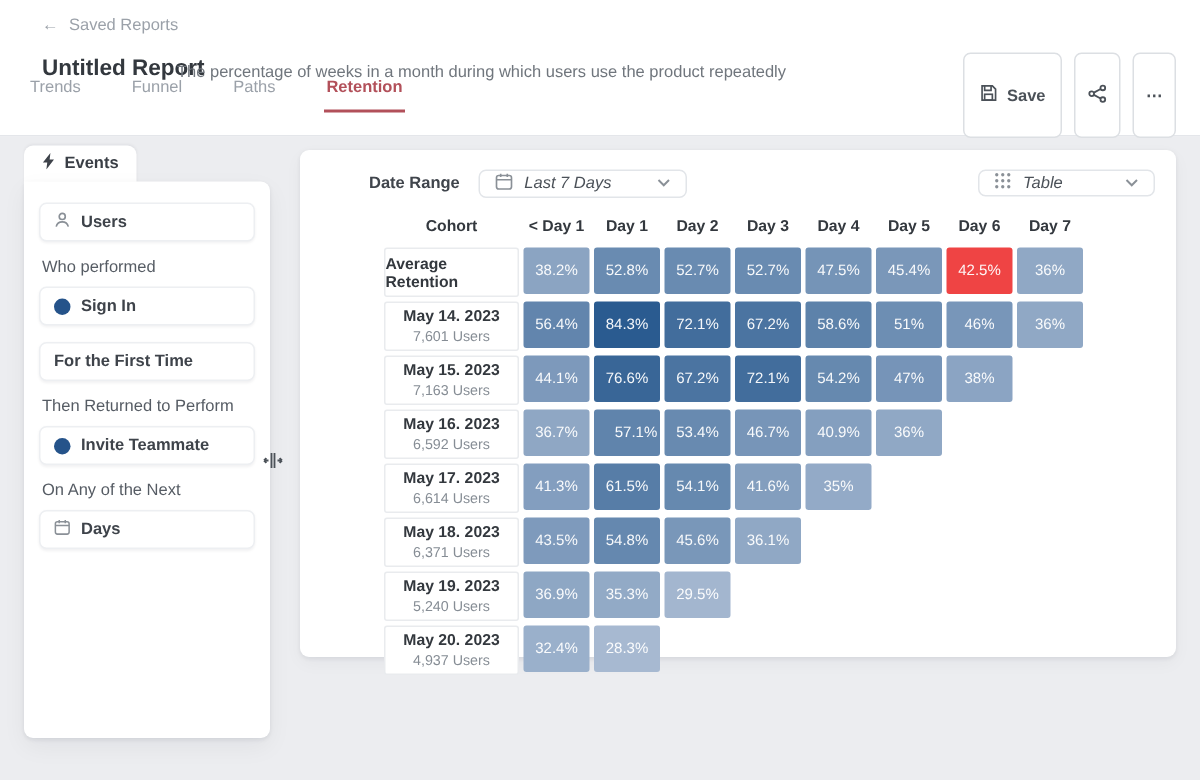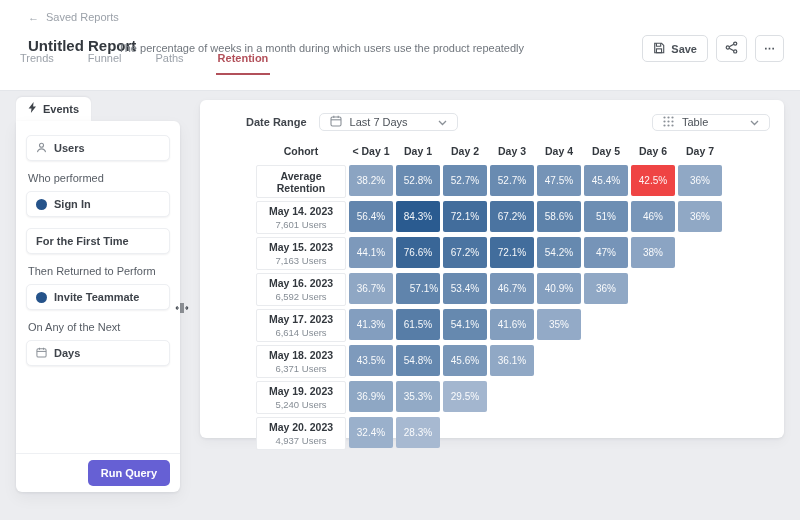--- a/index.html
+++ b/index.html
@@ -9,21 +9,21 @@
     -webkit-font-smoothing:antialiased;
   }
   
   .header{position:absolute;top:0;left:0;right:0;height:90px;background:#fff;border-bottom:1px solid #e4e6ea;}
   .back{position:absolute;top:11px;left:28px;display:flex;align-items:center;gap:7px;
         font-size:11px;color:#9ba1a9;cursor:pointer;}
   .title{position:absolute;top:37px;left:28px;margin:0;font-size:15px;font-weight:bold;color:#33383e;}
   .desc{position:absolute;top:42px;left:118px;font-size:11px;color:#70767d;white-space:nowrap;}
   .actions{position:absolute;top:35px;right:16px;display:flex;gap:8px;}
   .btn{display:flex;align-items:center;gap:6px;border:1px solid #dcdfe3;border-radius:5px;background:#fff;
-       padding:5px 10px;font-size:11px;color:#4b5158;font-weight:bold;cursor:pointer;
+       padding:20px 10px;font-size:11px;color:#4b5158;font-weight:bold;cursor:pointer;
        font-family:"Liberation Sans",sans-serif;}
   .icon-btn{padding:5px 8px;}
   .tabs{position:absolute;bottom:15px;left:18px;display:flex;gap:30px;}
   .tab{font-size:11px;color:#9ba1a9;padding:0 2px 9px 2px;cursor:pointer;}
   .tab.active{color:#b2505a;font-weight:bold;border-bottom:2px solid #b2505a;}
   
   .side-tabs{position:absolute;top:97px;left:16px;display:flex;align-items:flex-end;flex-direction:column;}
   .side-tab{display:flex;align-items:center;gap:6px;font-size:11px;color:#5d636b;
             padding:5px 12px 6px 12px;border-radius:6px 6px 0 0;cursor:pointer;}
   .side-tab.active{background:#fff;font-weight:bold;color:#393e45;box-shadow:0 -1px 2px rgba(16,24,40,.05);}
@@ -39,26 +39,26 @@
                display:flex;align-items:center;justify-content:flex-end;padding-right:10px;}
   .run-btn{background:#6660d4;color:#fff;border:none;border-radius:5px;padding:7px 13px;
            font-size:11px;font-weight:bold;cursor:pointer;font-family:"Liberation Sans",sans-serif;}
   .resize-handle{position:absolute;left:175px;top:300px;cursor:col-resize;color:#4b5158;}
   
   .main{position:absolute;top:100px;left:200px;width:584px;height:338px;background:#fff;border-radius:6px;
         box-shadow:0 1px 3px rgba(16,24,40,.07),0 4px 12px rgba(16,24,40,.04);}
   .toolbar{position:absolute;top:9px;left:18px;right:14px;height:26px;display:flex;align-items:center;gap:12px;margin-left:28px;}
   .tool-label{font-size:11px;font-weight:bold;color:#40454c;}
   .dd{display:flex;align-items:center;gap:8px;border:1px solid #e2e5e9;border-radius:5px;background:#fff;
-      padding:1px 10px;font-size:11px;color:#4b5158;cursor:pointer;}
+      padding:1px 10px;font-size:11px;color:#4b5158;cursor:pointer;font-style:italic;}
   .dd .spacer{width:14px;}
   .view-dd{margin-left:auto;width:96px;}
   .view-dd .grow{flex:1;}
   
-  .table-wrap{position:absolute;top:42px;left:56px;text-align:center;}
+  .table-wrap{position:absolute;top:42px;left:56px;}
   .grid{display:grid;grid-template-columns:90px repeat(8,44px);gap:3px;}
   .th{height:18px;display:flex;align-items:center;justify-content:center;
       font-size:10.5px;font-weight:bold;color:#33383e;margin-bottom:2px;}
   .lblcell{height:31px;background:#fff;border:1px solid #e9ebee;border-radius:2px;
            display:flex;flex-direction:column;align-items:center;justify-content:center;}
   .lbl-main{font-size:10.5px;font-weight:bold;color:#33383e;}
   .lbl-sub{font-size:9.5px;color:#868d95;margin-top:2px;}
   .vcell{height:31px;border-radius:2px;display:flex;align-items:center;justify-content:center;
          font-size:10px;color:rgba(255,255,255,.95);cursor:pointer;}
 </style>
@@ -146,23 +146,20 @@
       <div class="srow">
         <span><svg width="11" height="11" viewBox="0 0 12 12" fill="none" stroke="#8a9097" stroke-width="1.1">
             <rect x="1" y="2" width="10" height="9" rx="1.5"></rect>
             <line x1="1" y1="4.8" x2="11" y2="4.8"></line>
             <line x1="3.8" y1="0.8" x2="3.8" y2="3"></line>
             <line x1="8.2" y1="0.8" x2="8.2" y2="3"></line>
           </svg></span>
         <span>Days</span>
       </div>
     </div>
-  <div class="side-footer">
-    <button class="run-btn" style="background: rgb(102, 96, 212);">Run Query</button>
-  </div>
 </aside>
 
 <div class="resize-handle">
   <svg width="14" height="12" viewBox="0 0 14 12" stroke="#4b5158" stroke-width="1.2" fill="#4b5158">
     <line x1="6" y1="1" x2="6" y2="11"></line>
       <line x1="8" y1="1" x2="8" y2="11"></line>
     <path d="M4 6L1 6M1 6l1.6-1.6M1 6l1.6 1.6" fill="none"></path>
     <path d="M10 6l3 0M13 6l-1.6-1.6M13 6l-1.6 1.6" fill="none"></path>
   </svg>
 </div>

